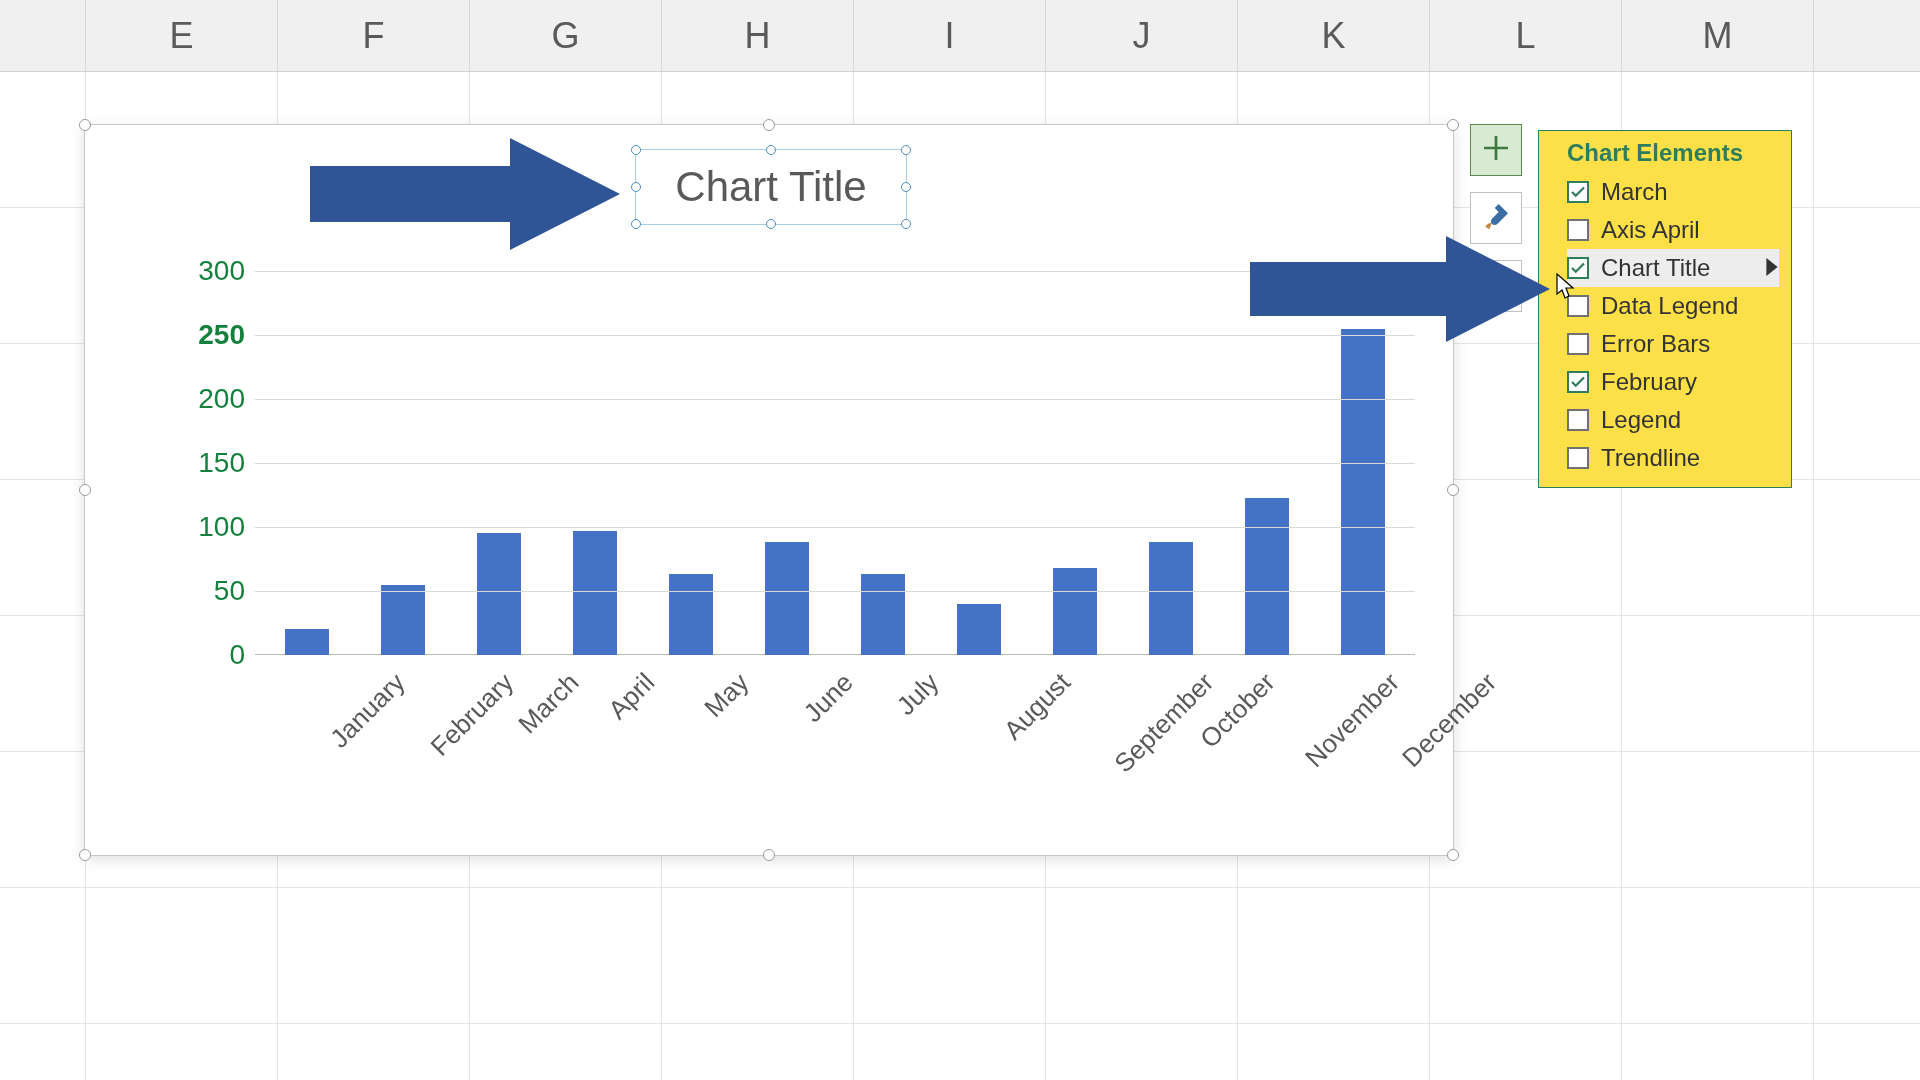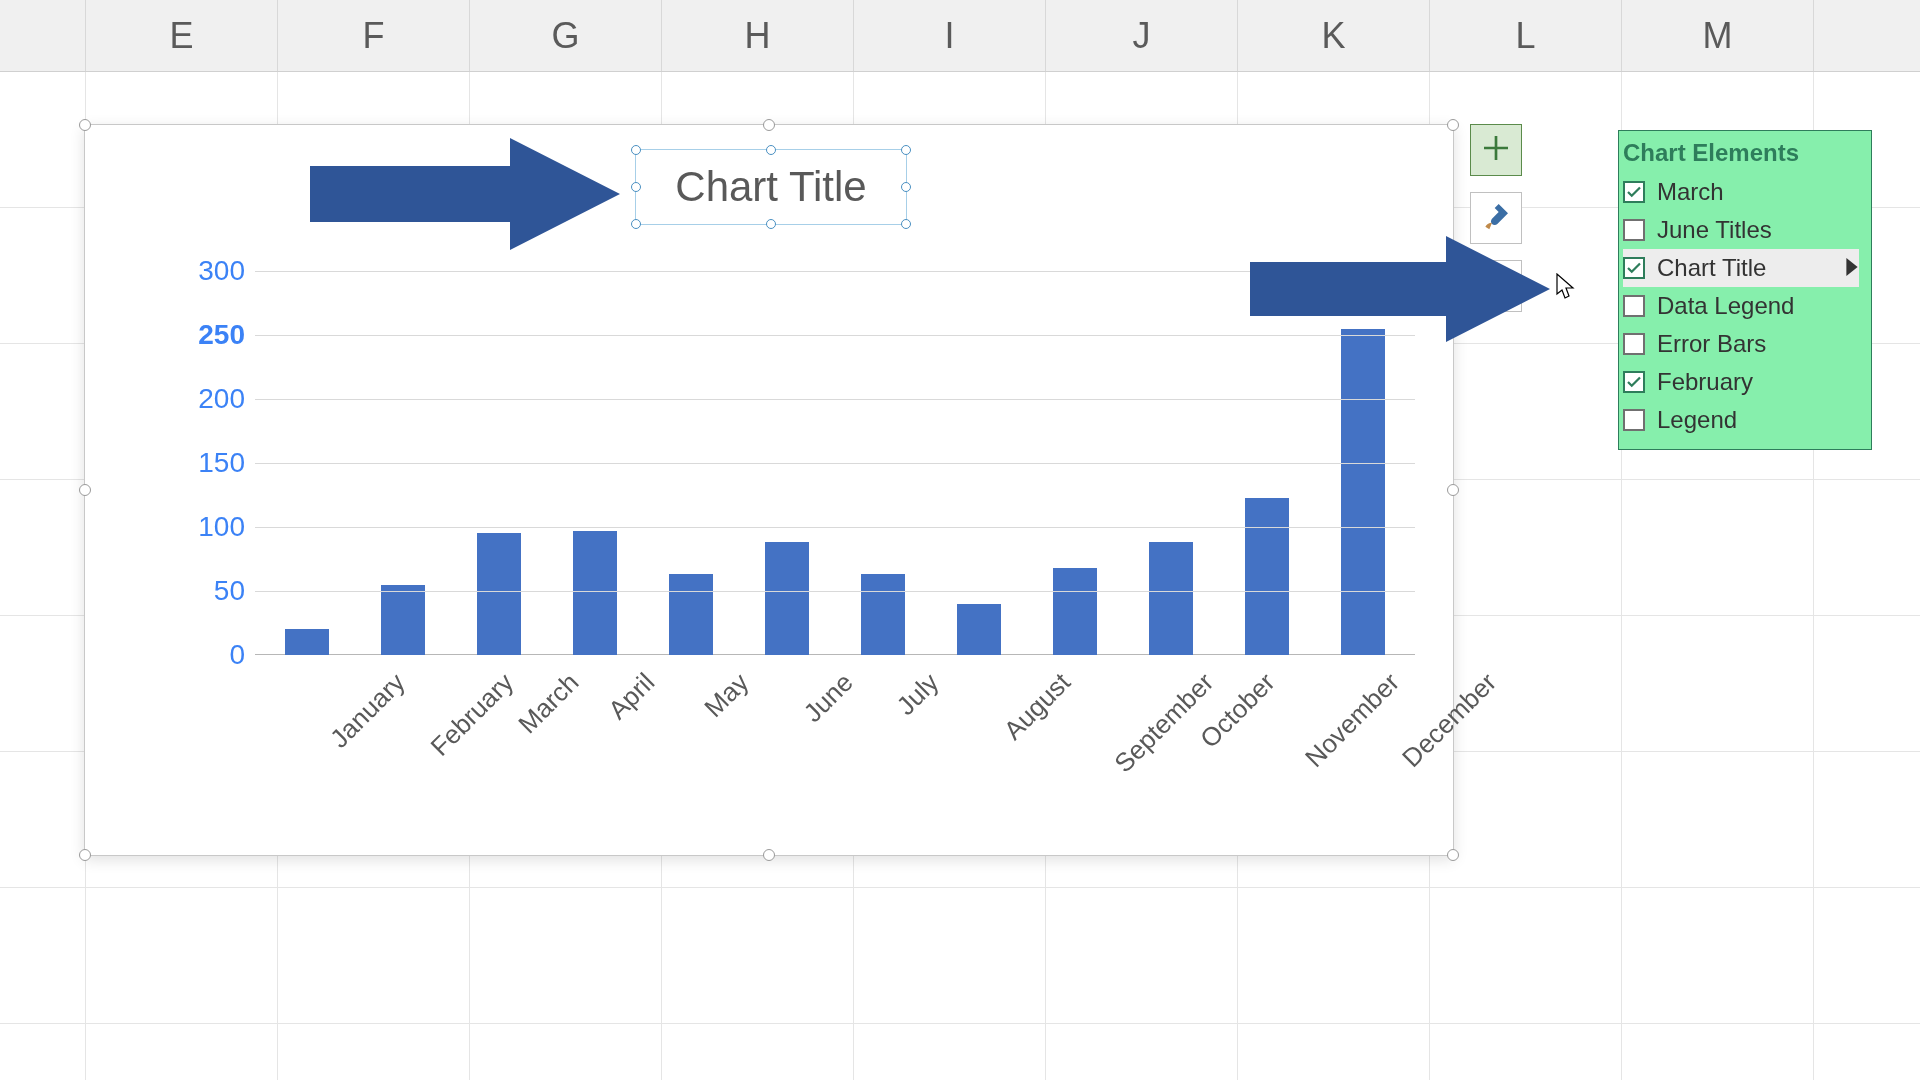--- a/index.html
+++ b/index.html
@@ -110,21 +110,21 @@
     left: 0; right: 0;
     border-top: 1px solid #d9d9d9;
   }
   .baseline { position: absolute; left: 0; right: 0; bottom: 0; border-top: 1.5px solid #b7b7b7;}
   .y-tick {
     position: absolute;
     left: -84px;
     width: 74px;
     text-align: right;
     font-size: 28px;
-    color: #3b82f6;
+    color: #15803d;
     transform: translateY(-50%);
   }
   .bars {
     position: absolute;
     left: 0; right: 0; bottom: 0; top: 0;
     display: flex;
     align-items: flex-end;
     justify-content: space-around;
     padding: 0 4px;
   }
@@ -167,25 +167,25 @@
     background: #fff;
     border: 1px solid #c0c0c0;
     display: flex; align-items: center; justify-content: center;
   }
   .chart-btn.active { background: #d9ead3; border-color: #5b8b4b; }
   .chart-btn svg { width: 32px; height: 32px; }
 
   
   .elements-popup {
     position: absolute;
-    left: 1618px; top: 130px;
+    left: 1538px; top: 130px;
     width: 254px;
-    background: #86efac;
+    background: #fde047;
     border: 1.5px solid #2e7d5b;
-    padding: 8px 12px 10px 4px;
+    padding: 8px 12px 10px 28px;
   }
   .elements-popup .popup-title {
     font-size: 24px;
     font-weight: 700;
     color: #2e7d5b;
     margin-bottom: 6px;
   }
   .ce-item {
     display: flex;
     align-items: center;
@@ -485,21 +485,21 @@
       <div class="ce-item">
         <span class="ce-check checked">
           <svg viewBox="0 0 24 24">
             <path d="M4 12l5 5L20 6" stroke="#2e7d5b" stroke-width="3" fill="none"></path>
           </svg>
         </span>
         <span>March</span>
       </div>
       <div class="ce-item">
         <span class="ce-check"></span>
-        <span>June Titles</span>
+        <span>Axis April</span>
       </div>
       <div class="ce-item hovered">
         <span class="ce-check checked">
           <svg viewBox="0 0 24 24">
             <path d="M4 12l5 5L20 6" stroke="#2e7d5b" stroke-width="3" fill="none"></path>
           </svg>
         </span>
         <span>Chart Title</span>
         <span class="ce-arrow"><svg viewBox="0 0 10 16">
             <polygon points="0,0 10,8 0,16" fill="#333"></polygon>
@@ -518,20 +518,24 @@
           <svg viewBox="0 0 24 24">
             <path d="M4 12l5 5L20 6" stroke="#2e7d5b" stroke-width="3" fill="none"></path>
           </svg>
         </span>
         <span>February</span>
       </div>
       <div class="ce-item">
         <span class="ce-check"></span>
         <span>Legend</span>
       </div>
+      <div class="ce-item">
+        <span class="ce-check"></span>
+        <span>Trendline</span>
+      </div>
     </div>
 </div>
 
 <div class="big-arrow" style="left:310px; top:138px;">
   <svg width="310" height="112" viewBox="0 0 310 112">
     <polygon points="0,28 200,28 200,0 310,56 200,112 200,84 0,84" fill="#2f5597"></polygon>
   </svg>
 </div>
 <div class="big-arrow" style="left:1250px; top:236px;">
   <svg width="300" height="106" viewBox="0 0 300 106">

